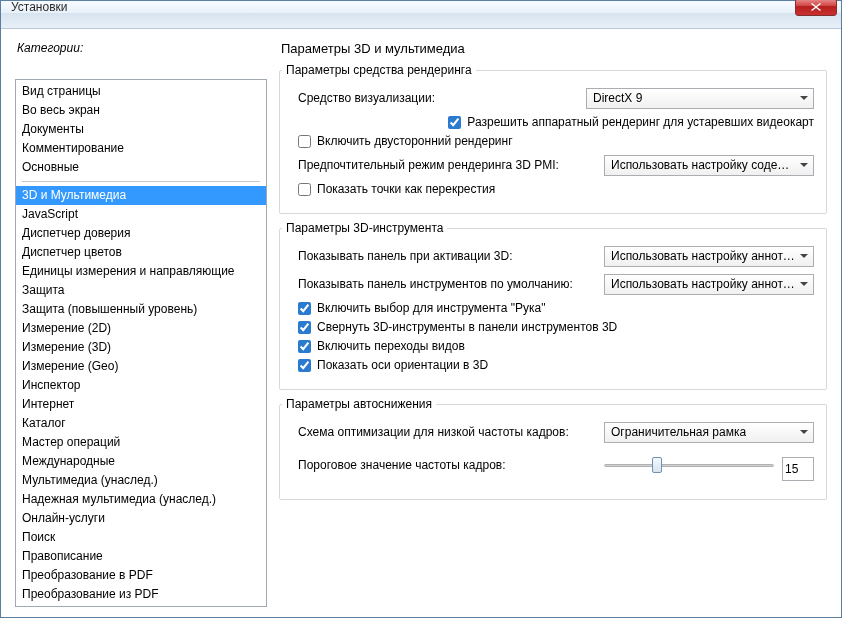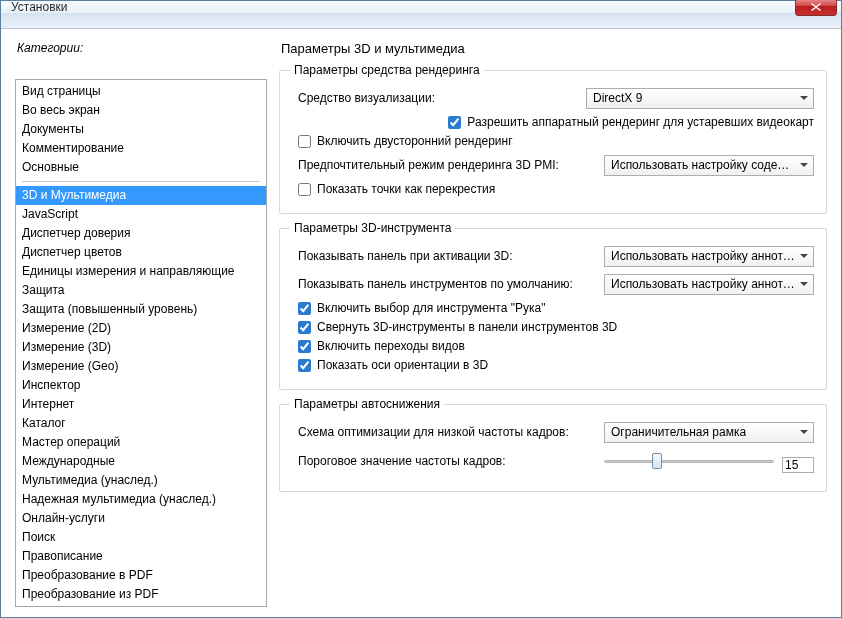--- a/index.html
+++ b/index.html
@@ -86,21 +86,21 @@
 
   .groupbox {
     border: 1px solid #d8d8d8;
     border-radius: 2px;
     margin-bottom: 14px;
     padding: 10px 12px 12px 18px;
     position: relative;
   }
   .groupbox-legend {
     position: absolute;
-    top: -8px; left: 10px;
+    top: -8px; left: 2px;
     background: #fff;
     padding: 0 4px;
     font-size: 12px;
   }
 
   .row {
     display: flex; align-items: center;
     margin: 6px 0;
     min-height: 22px;
   }
@@ -161,21 +161,21 @@
     position: absolute;
     left: 28%;
     top: 2px;
     width: 10px; height: 16px;
     background: linear-gradient(to bottom, #f4f8fc, #d8e4f0);
     border: 1px solid #7090b0;
     border-radius: 2px;
     cursor: pointer;
   }
   .numbox {
-    width: 32px; height: 16px;
+    width: 32px; height: 24px;
     border: 1px solid #abadb3;
     text-align: left;
     font-family: inherit; font-size: 12px;
     padding: 0 2px;
     margin-top: 8px;
   }
 </style>
 </head>
 <body>
 

